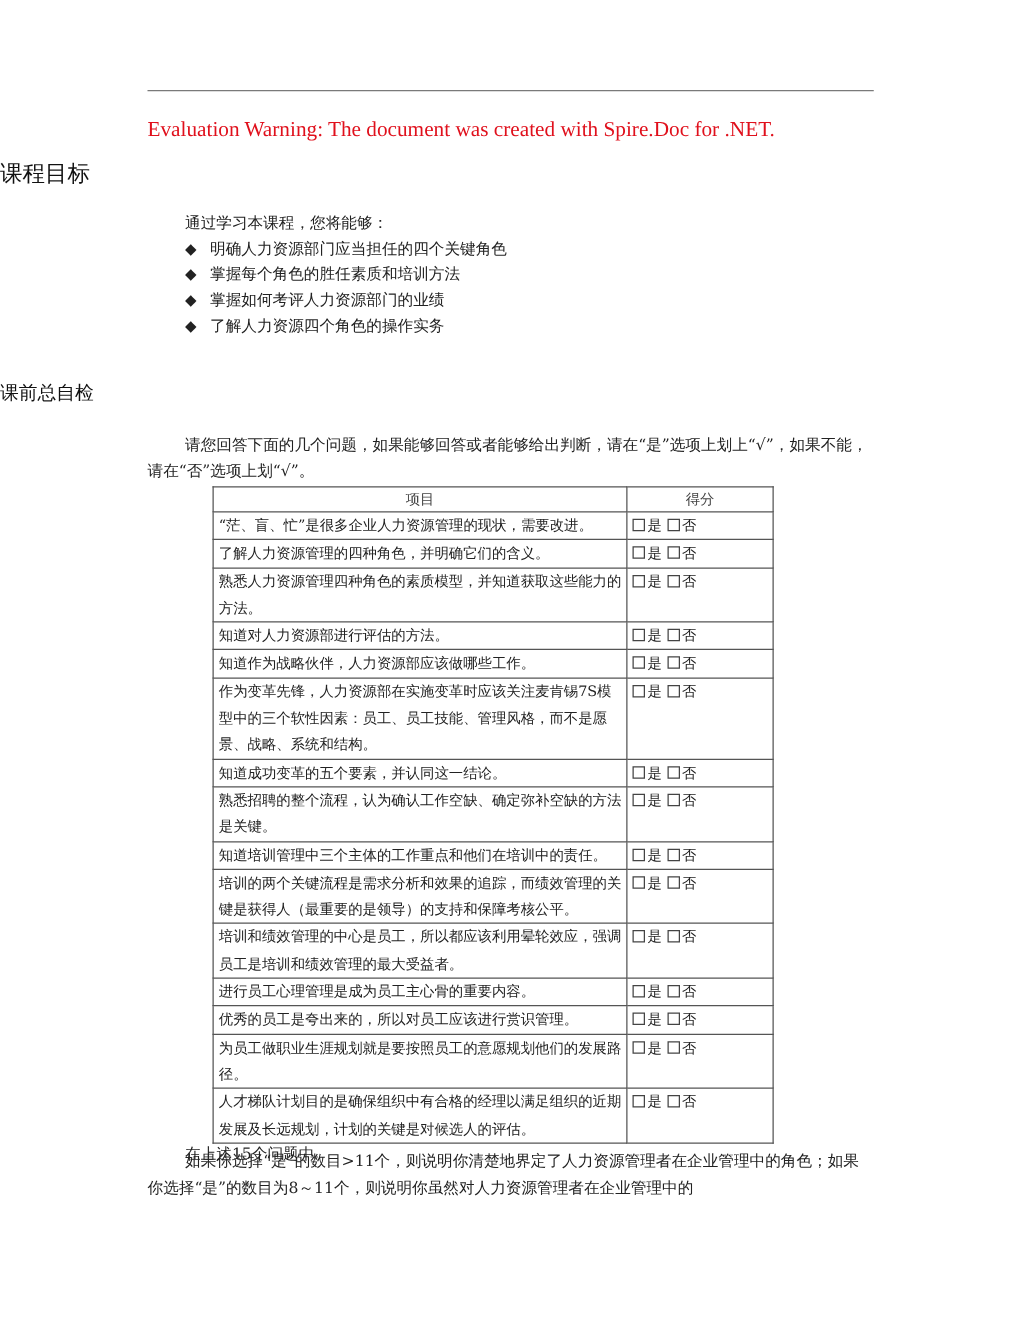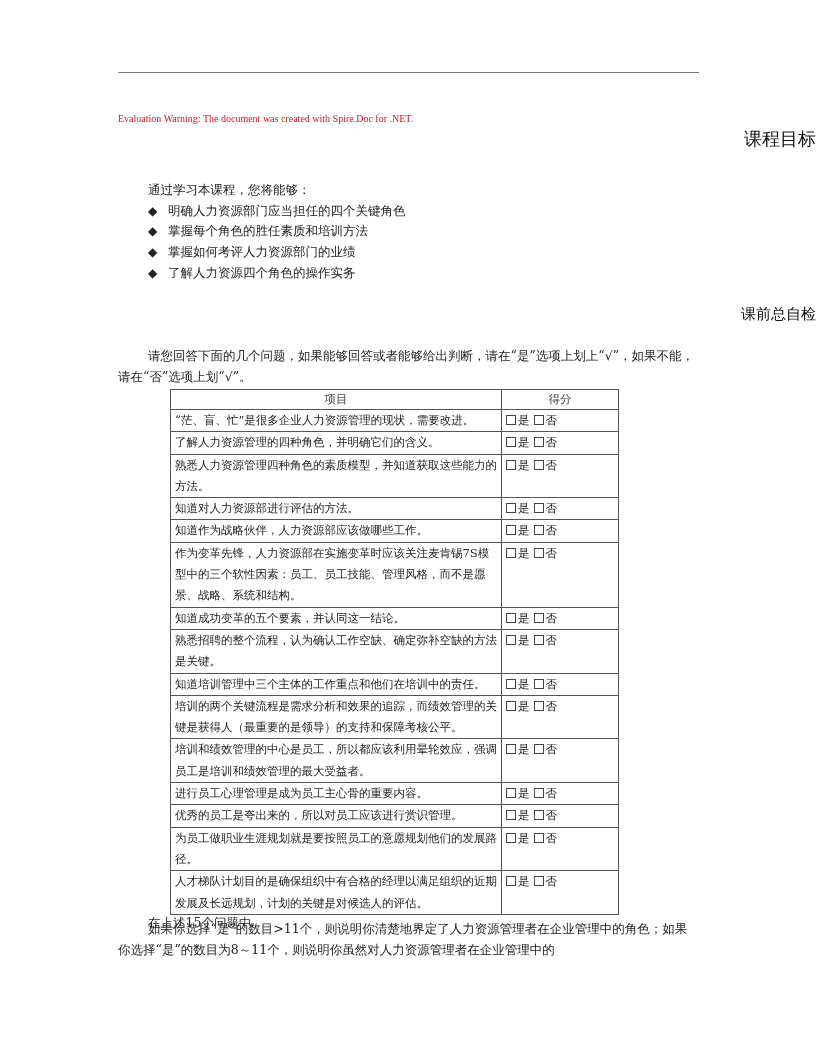--- a/index.html
+++ b/index.html
@@ -1,26 +1,26 @@
 <!DOCTYPE html>
 <html><head>
   <meta charset="utf-8">
   <style>
     html, body { margin: 0; padding: 0; background: #ffffff; }
     body { width: 816px; height: 1056px; position: relative; overflow: hidden;
            font-family: "DejaVu Serif", "Liberation Serif", serif; color: #222; }
     .hr { position: absolute; left: 118px; top: 72px; width: 581px; height: 0;
           border-top: 1px solid #7a7a7a; }
-    .warning { position: absolute; left: 118px; top: 113px; font-family: "Liberation Serif", serif;
-               font-size: 10px; color: #e0101c; white-space: nowrap; }
-    .title { position: absolute; left: 0; width: 816px; text-align: right;
+    .warning { position: absolute; left: 118px; top: 94px; font-family: "Liberation Serif", serif;
+               font-size: 17px; color: #e0101c; white-space: nowrap; }
+    .title { position: absolute; left: 0; width: 816px; text-align: left;
              font-family: "DejaVu Sans", sans-serif; color: #111; }
     .title1 { top: 127px; font-size: 18px; }
     .title2 { top: 305px; font-size: 15px; }
-    .intro { position: absolute; left: 148px; top: 180px; font-size: 12.5px; line-height: 20.7px; }
+    .intro { position: absolute; left: 148px; top: 168px; font-size: 12.5px; line-height: 20.7px; }
     .intro .bullet-row { display: flex; align-items: center; }
     .intro .bullet { width: 20px; font-size: 12px; }
     .para { position: absolute; left: 118px; width: 580px; font-size: 12.5px; line-height: 20.5px; }
     .para1 { top: 346px; text-indent: 30px; }
     table.check { position: absolute; left: 170px; top: 389px; width: 449px;
                   border-collapse: collapse; font-size: 11.5px; line-height: 21.3px; }
     table.check td, table.check th { border: 1.5px solid #555; padding: 0 4px; vertical-align: top; font-weight: normal; margin-left: 48px; }
     table.check th { text-align: center; color: #444; height: 19px; line-height: 19px; }
     table.check td.item { width: 322px; }
     table.check td.score { width: 108px; }

